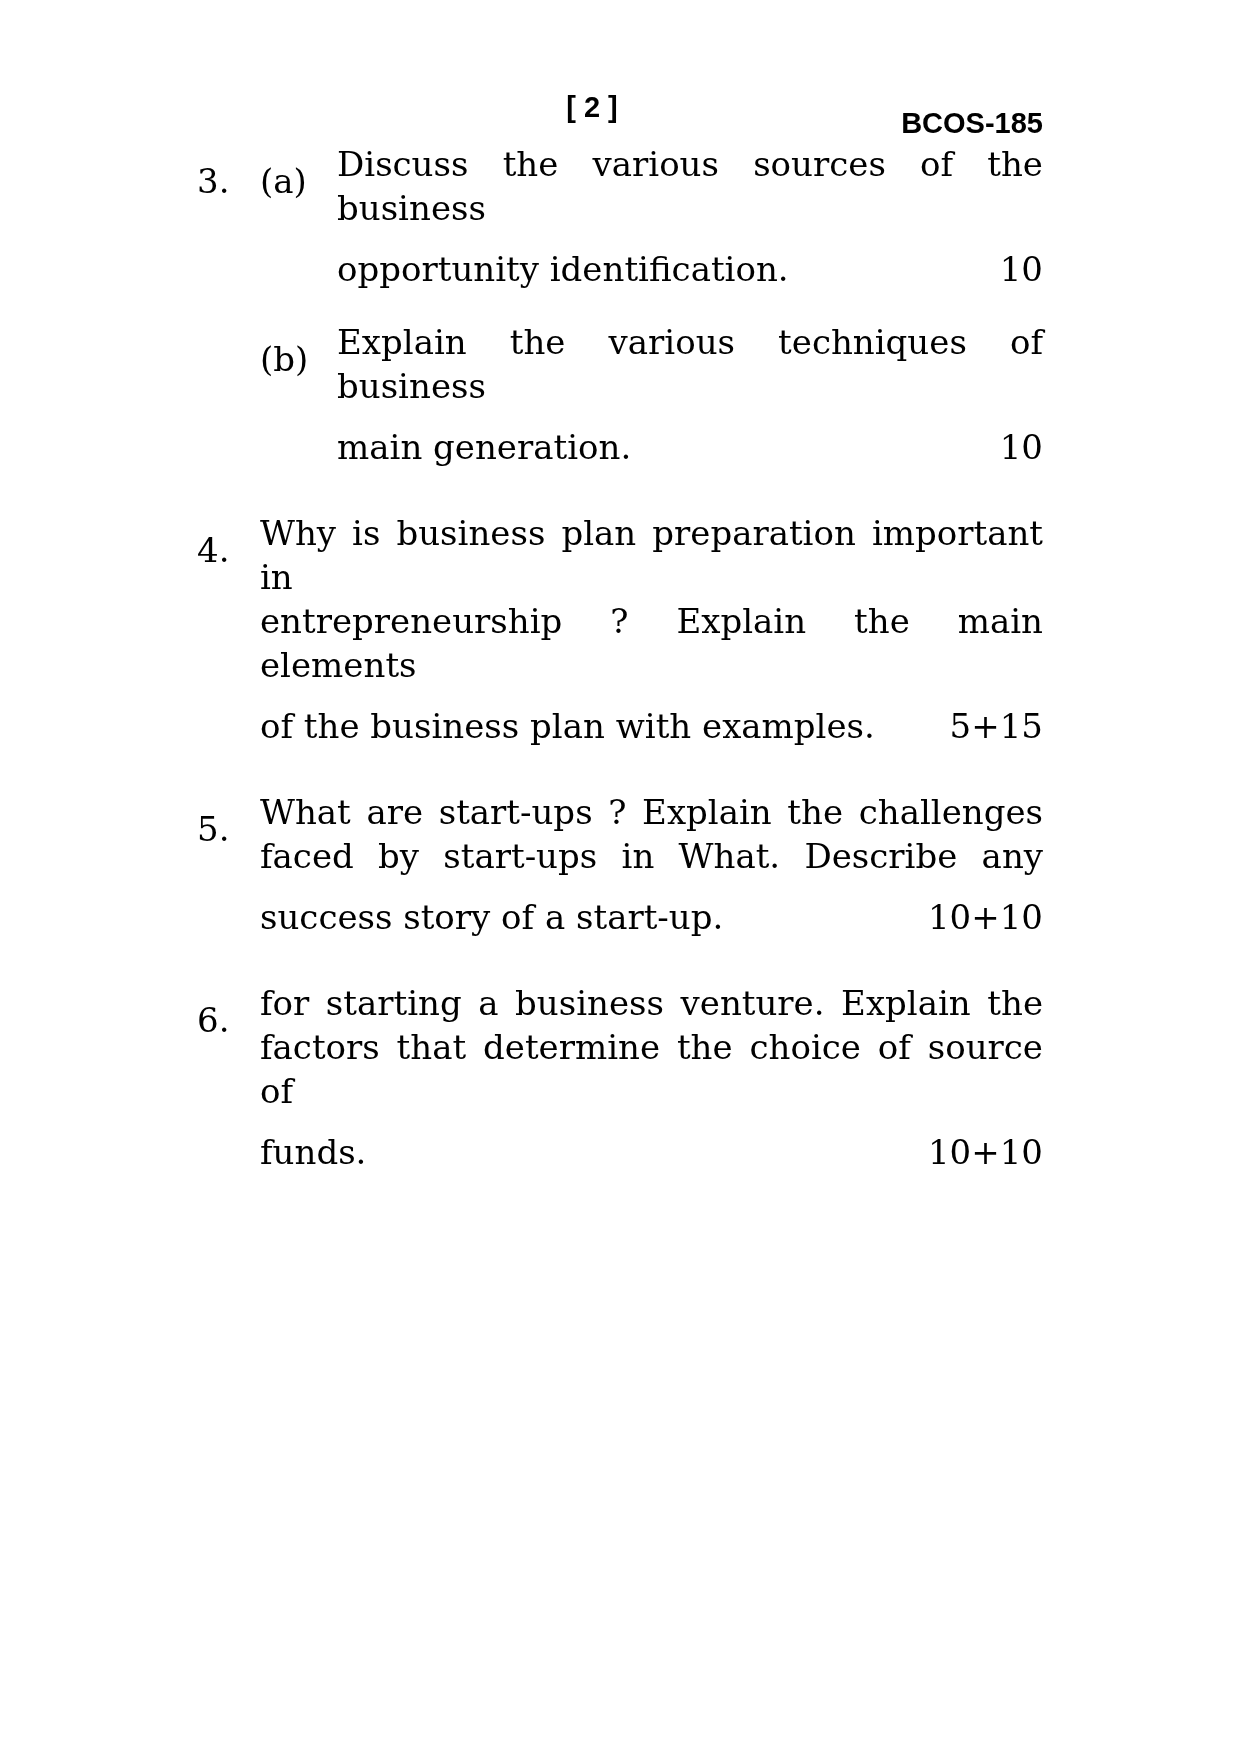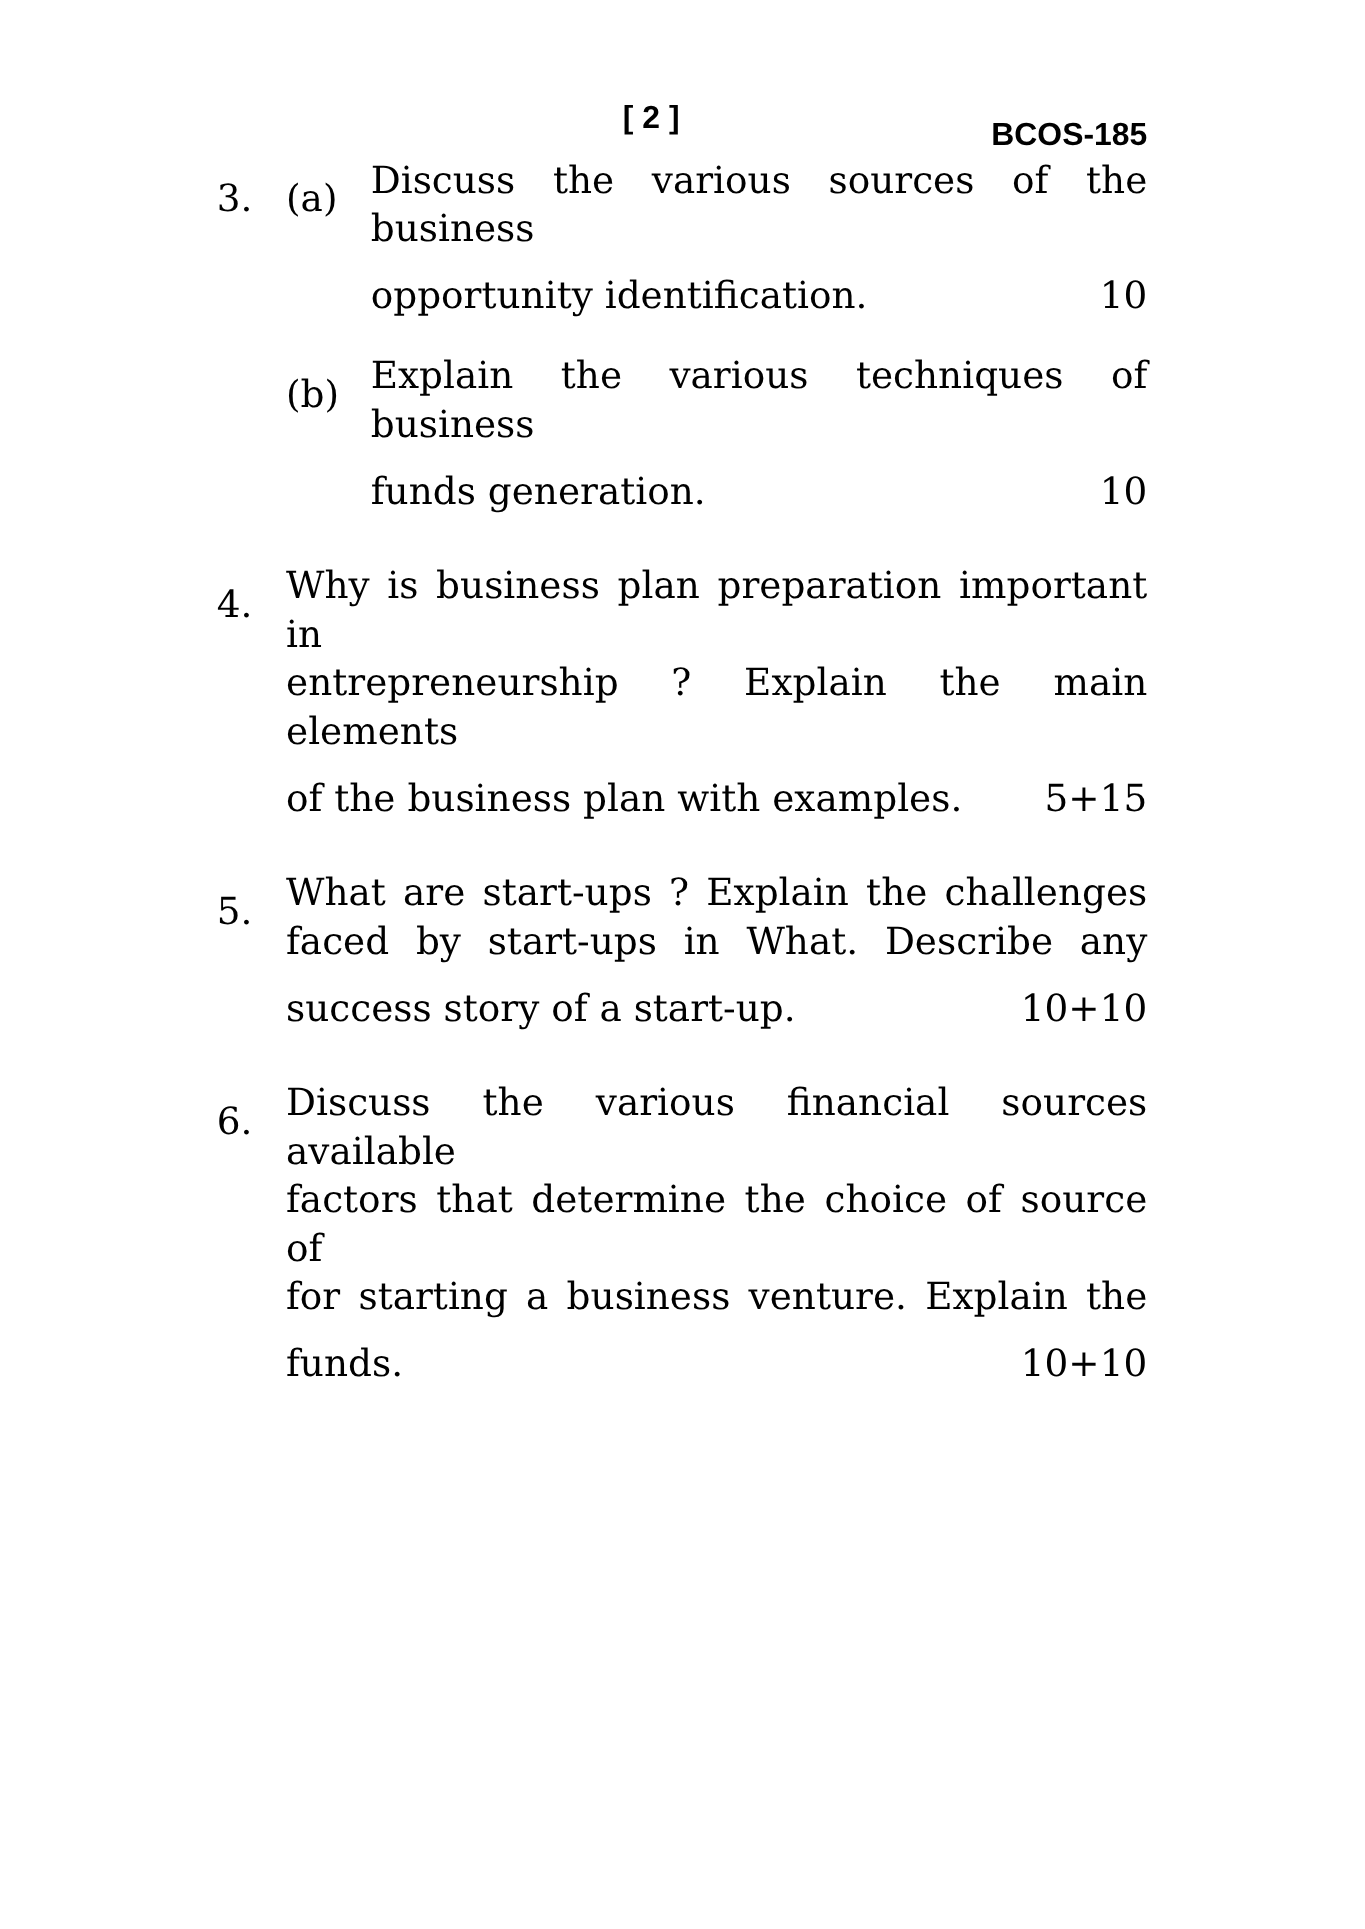--- a/index.html
+++ b/index.html
@@ -120,21 +120,21 @@
               <span>opportunity identification.</span>
               <span class="marks">10</span>
             </div>
           </div>
         </div>
         <div class="part">
           <span class="plabel">(b)</span>
           <div class="ptext">
             <div class="jline">Explain the various techniques of business</div>
             <div class="mline">
-              <span>funds generation.</span>
+              <span>main generation.</span>
               <span class="marks">10</span>
             </div>
           </div>
         </div>
       </div>
     </div>
 
     <div class="q">
       <span class="qnum">4.</span>
       <div class="qtext">
@@ -155,23 +155,22 @@
         <div class="mline">
           <span>success story of a start-up.</span>
           <span class="marks">10+10</span>
         </div>
       </div>
     </div>
 
     <div class="q">
       <span class="qnum">6.</span>
       <div class="qtext">
-        <div class="jline">Discuss the various financial sources available</div>
+        <div class="jline">for starting a business venture. Explain the</div>
         <div class="jline">factors that determine the choice of source of</div>
-        <div class="jline">for starting a business venture. Explain the</div>
         <div class="mline">
           <span>funds.</span>
           <span class="marks">10+10</span>
         </div>
       </div>
     </div>
 
   </div>
 </div>
 

